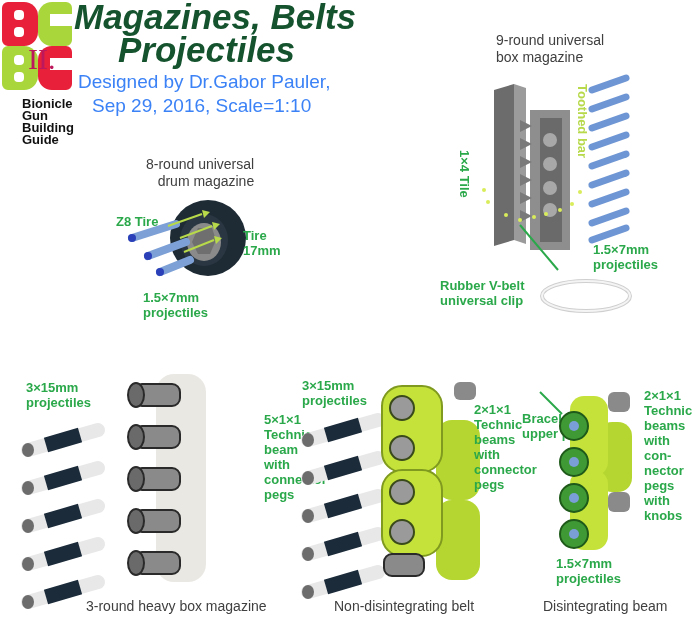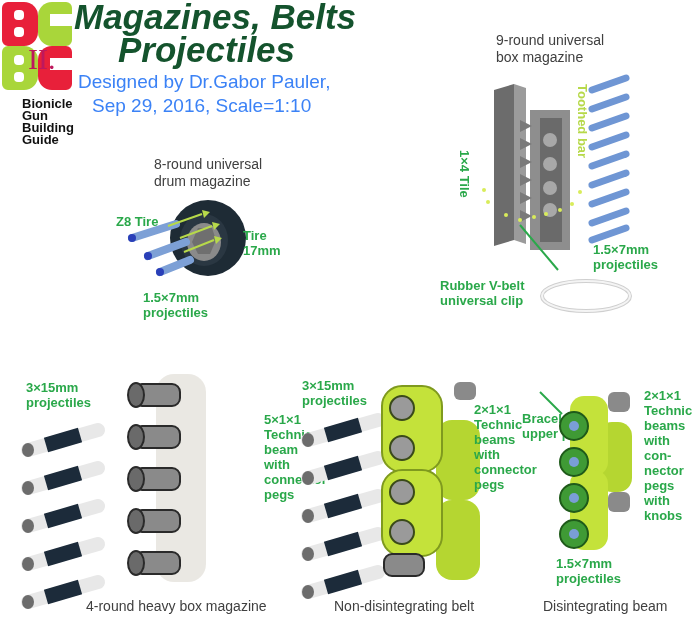--- a/index.html
+++ b/index.html
@@ -32,21 +32,21 @@
 <div class="abs guide" style="left:22px;top:98px;">Bionicle
 Gun
 Building
 Guide</div>
 
 <div class="abs title" style="left:74px;top:2px;">Magazines, Belts</div>
 <div class="abs title" style="left:118px;top:35px;">Projectiles</div>
 <div class="abs sub" style="left:78px;top:70px;">Designed by Dr.Gabor Pauler,</div>
 <div class="abs sub" style="left:92px;top:94px;">Sep 29, 2016, Scale=1:10</div>
 
-<div class="abs cap" style="left:154px;top:156px;">8-round universal
+<div class="abs cap" style="left:146px;top:156px;text-align:right;">8-round universal
 drum magazine</div>
 <svg style="left:120px;top:198px;" width="150" height="110">
   <ellipse cx="88" cy="40" rx="38" ry="38" fill="#1e2b35"></ellipse>
   <ellipse cx="84" cy="42" rx="24" ry="26" fill="#2a3742"></ellipse>
   <ellipse cx="84" cy="44" rx="17" ry="19" fill="#8a8a8a"></ellipse>
   <polygon points="78,30 92,30 96,42 90,56 78,56 72,44" fill="#6f6f6f"></polygon>
   <line x1="12" y1="40" x2="56" y2="26" stroke="#7da0d6" stroke-width="8" stroke-linecap="round"></line>
   <circle cx="12" cy="40" r="4" fill="#2a3fb8"></circle>
   <line x1="28" y1="58" x2="66" y2="44" stroke="#7da0d6" stroke-width="8" stroke-linecap="round"></line>
   <circle cx="28" cy="58" r="4" fill="#2a3fb8"></circle>
@@ -168,21 +168,21 @@
     <rect x="14" y="182" width="46" height="22" rx="8"></rect>
       <ellipse cx="16" cy="193" rx="8" ry="12" fill="#6a6a6a"></ellipse>
   </g>
 </svg>
 <div class="abs lbl" style="left:216px;top:412px;margin-left:48px;">5×1×1
 Technic
 beam
 with
 connector
 pegs</div>
-<div class="abs cap" style="left:86px;top:598px;">4-round heavy box magazine</div>
+<div class="abs cap" style="left:86px;top:598px;">3-round heavy box magazine</div>
 
 <div class="abs lbl" style="left:302px;top:378px;">3×15mm
 projectiles</div>
 <svg style="left:300px;top:410px;" width="90" height="190">
   <g transform="translate(0,0)">
       <line x1="8" y1="30" x2="78" y2="10" stroke="#e8e8e8" stroke-width="14" stroke-linecap="round"></line>
       <line x1="26" y1="25" x2="60" y2="15" stroke="#1c2b3a" stroke-width="15"></line>
       <ellipse cx="8" cy="30" rx="6" ry="7" fill="#6c6c6c"></ellipse>
     </g>
   <g transform="translate(0,38)">

